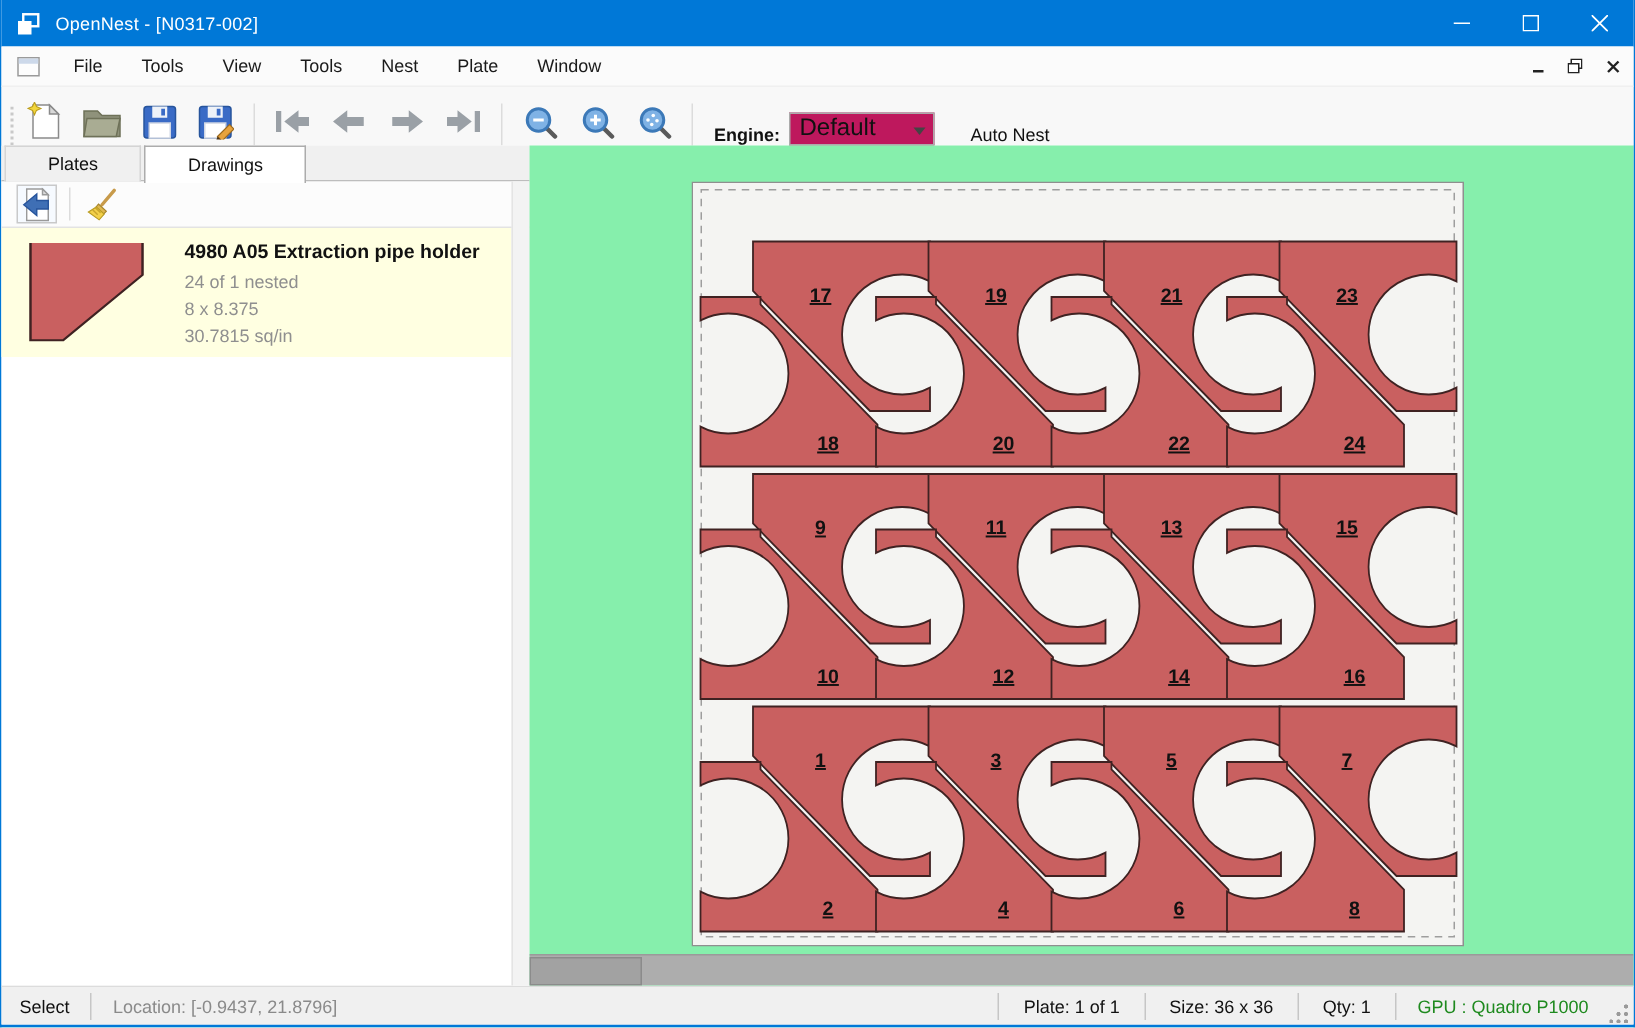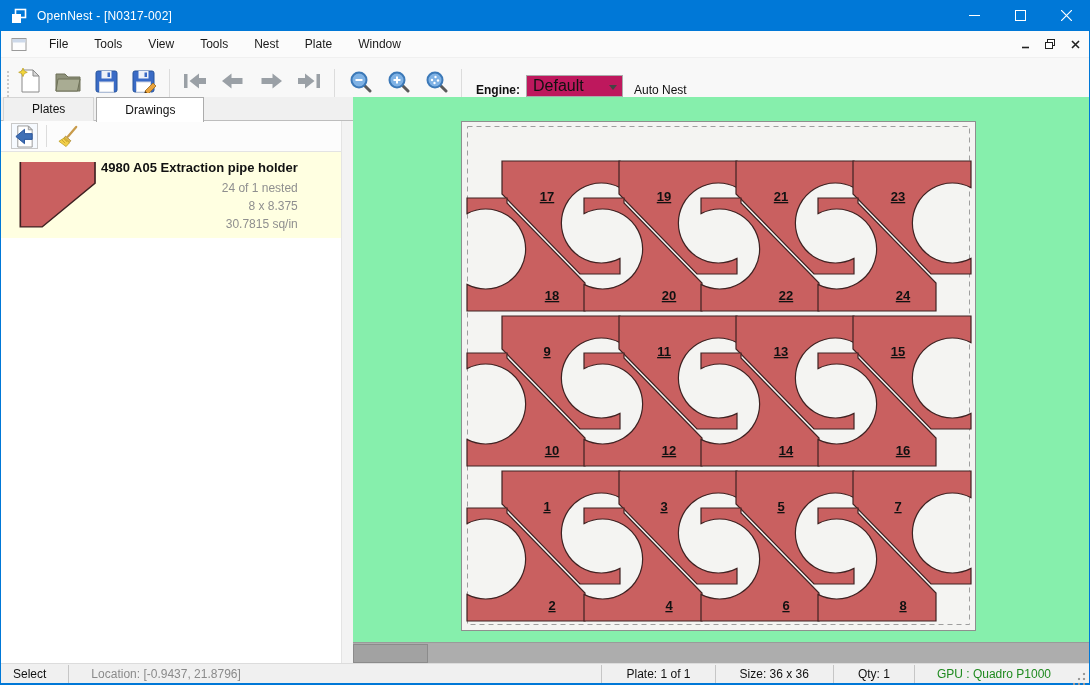--- a/index.html
+++ b/index.html
@@ -20,44 +20,44 @@
   .menubar .spacer { flex:1; }
   .mdi-btn { width:22px; height:22px; display:flex; align-items:center; justify-content:center; margin-right:3px; }
   
   .toolbar { height:39px; background:#f8f8f8; display:flex; align-items:flex-end; flex:0 0 auto; }
   .tb-grip { width:6px; height:26px; margin-left:4px; background:repeating-linear-gradient(to bottom,#c9c9c9 0 2px, transparent 2px 4px); background-size:2px 4px; background-repeat:repeat-y; background-position:2px 0; }
   .tb-btn { width:36px; height:32px; display:flex; align-items:center; justify-content:center; margin:0 1px; }
   .tb-sep { width:1px; height:28px; background:#dcdcdc; margin:0 6px; }
   .engine-label { font-size:12px; font-weight:bold; color:#111; margin:0 6px 0 8px; }
   .engine-combo { width:97px; height:22px; background:#be185d; border:1px solid #ababab; display:flex; align-items:center; font-size:16px; color:#111; padding-left:6px; position:relative; }
   .engine-combo .arrow { position:absolute; right:5px; top:9px; width:0; height:0; border-left:4px solid transparent; border-right:4px solid transparent; border-top:5px solid #444; }
-  .autonest { font-size:12px; color:#111; margin-left:11px; }
+  .autonest { font-size:12px; color:#111; margin-left:24px; }
   
   .content { flex:1; display:flex; min-height:0; }
   .sidepanel { width:352px; background:#fff; position:relative; flex:0 0 auto; }
   .tabs { height:24px; background:#f0f0f0; display:flex; border-bottom:1px solid #bdbdbd;align-items:center; }
   .tab { font-size:12px; color:#111; padding:0 28px; line-height:23px; border:1px solid #d4d4d4; border-bottom:none; background:#f0f0f0; margin-left:2px; }
   .tab.active { background:#fff; border-color:#acacac; margin-bottom:-1px; line-height:24px; font-weight:normal; }
   .panel-tools { height:31px; display:flex; align-items:center; background:#fcfcfc; border-bottom:1px solid #e3e3e3; padding-left:10px; }
   .pt-btn { width:27px; height:26px; display:flex; align-items:center; justify-content:center; }
   .pt-btn.selected { border:1px solid #c9c9c9; background:#f6faff; }
   .pt-sep { width:1px; height:22px; background:#dcdcdc; margin:0 8px; }
   .drawing-item { width:340px; height:86px; background:#FFFFE1; display:flex; padding:8px 10px 8px 18px; }
   .drawing-item .thumb { width:78px; height:66px; margin-top:2px; flex:0 0 auto; }
-  .drawing-item .meta { margin-left:4px;text-align:right; }
+  .drawing-item .meta { margin-left:26px; }
   .di-title { font-size:13px; font-weight:bold; color:#111; margin-bottom:4px; }
   .di-sub { font-size:12px; color:#8f8f8f; line-height:18px; }
   .v-scroll { position:absolute; top:24px; right:0; bottom:0; width:12px; background:#f3f3f3; border-left:1px solid #e4e4e4; }
   
   .canvas { flex:1; background:#86efac; position:relative; overflow:hidden; }
   .plate-wrap { position:absolute; left:108px; top:24px; }
   .h-scroll { position:absolute; left:0; right:0; bottom:0; height:21px; background:#adadad; border-top:1px solid #9a9a9a; }
   .h-thumb { position:absolute; left:0; top:1px; width:75px; height:19px; background:#a2a2a2; border:1px solid #8b8b8b; }
   
-  .statusbar { height:20px; background:#f0f0f0; border-top:1px solid #dcdcdc; display:flex; align-items:center; font-size:12px; flex:0 0 auto;gap:8px; }
+  .statusbar { height:26px; background:#f0f0f0; border-top:1px solid #dcdcdc; display:flex; align-items:center; font-size:12px; flex:0 0 auto; }
   .sb-mode { color:#111; padding:0 14px 0 12px; }
   .sb-sep { width:1px; height:18px; background:#c6c6c6; }
   .sb-loc { color:#8a8a8a; padding:0 14px; }
   .sb-fill { flex:1; }
   .sb-seg { color:#111; padding:0 16px; }
   .sb-gpu { padding:0 14px; font-weight:normal; }
   .grip { width:14px; height:14px; margin:8px 2px 0 0; background:
       radial-gradient(circle at 11px 3px,#9a9a9a 1.2px, transparent 1.6px),
       radial-gradient(circle at 11px 8px,#9a9a9a 1.2px, transparent 1.6px),
       radial-gradient(circle at 6px 8px,#9a9a9a 1.2px, transparent 1.6px),

